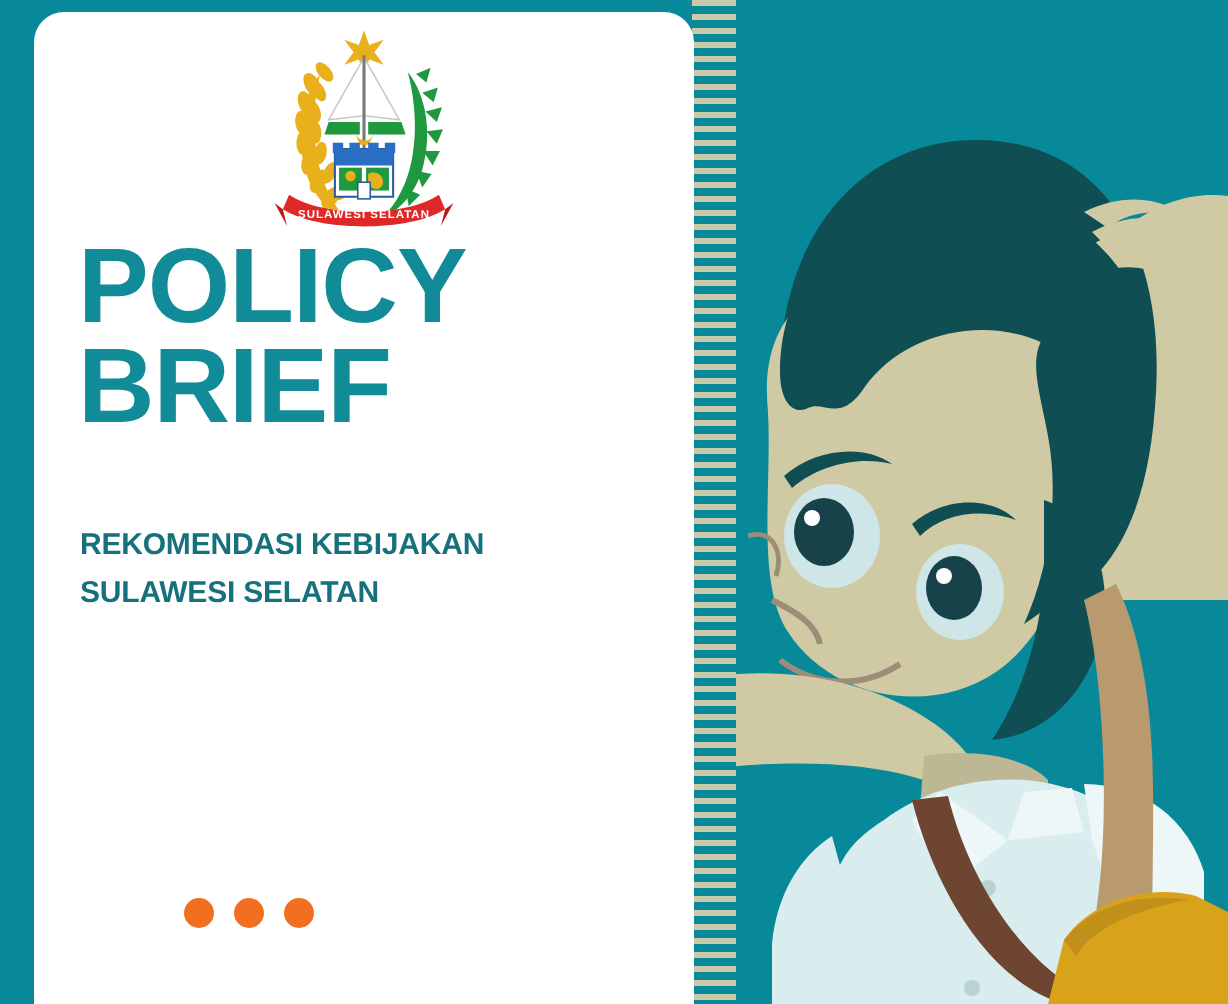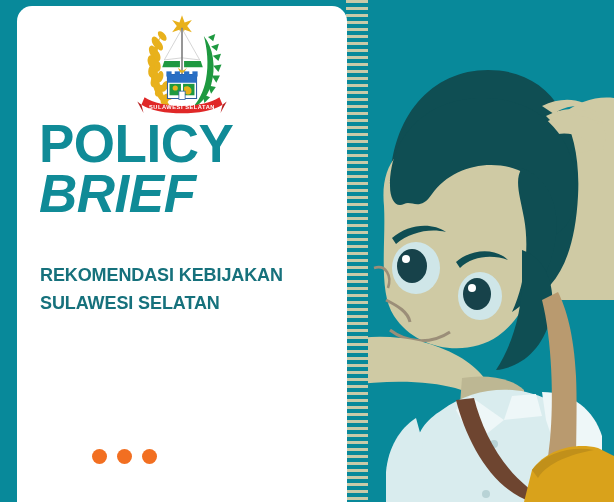--- a/index.html
+++ b/index.html
@@ -30,25 +30,25 @@
   }
 
   .emblem-wrap{position:absolute;left:0;top:4px;width:330px;display:flex;justify-content:center;}
   .emblem{width:104px;height:104px;display:block;}
 
   .title{
     position:absolute;left:22px;top:113px;width:290px;
     color:#108b97;font-weight:bold;font-size:53px;line-height:0.95;
     letter-spacing:-0.5px;
   }
-  .title .l2{display:block;font-style:italic;}
+  .title .l2{display:block;}
 
   .subtitle{
     position:absolute;left:23px;top:255px;width:300px;
-    color:#16717c;font-weight:bold;font-size:18px;line-height:1.58;
+    color:#16717c;font-weight:bold;font-size:15px;line-height:1.58;
     letter-spacing:-0.1px;
   }
   .subtitle span{display:block;white-space:nowrap;}
 
   .dots{position:absolute;left:75px;top:443px;display:flex;gap:10px;}
   .dot{width:15px;height:15px;border-radius:50%;background:#f26f21;display:block;}
 </style>
 </head>
 <body>
 

